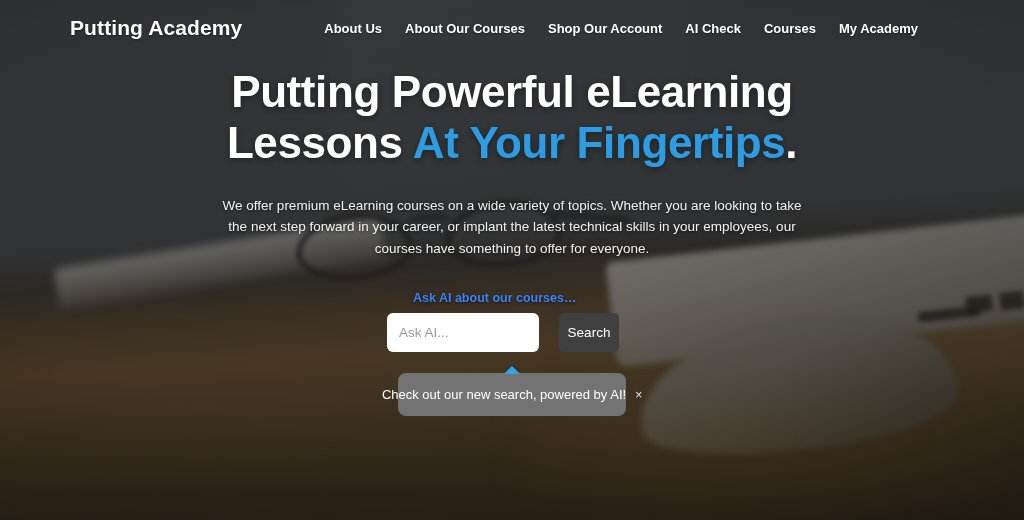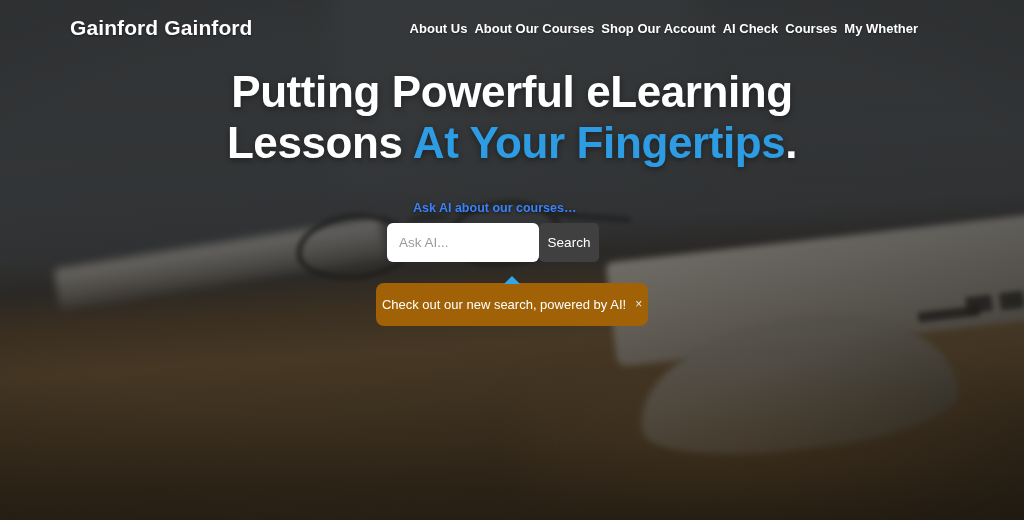--- a/index.html
+++ b/index.html
@@ -208,21 +208,21 @@
     font-weight: bold;
     color: #ffffff;
     letter-spacing: 0.1px;
     white-space: nowrap;
     text-shadow: 0 1px 2px rgba(0,0,0,0.45);
   }
   .nav-links {
     margin-left: auto;
     display: flex;
     align-items: flex-start;
-    gap: 7px;
+    gap: 23px;
     padding-right: 50px;
   }
   .nav-link {
     font-size: 13px;
     font-weight: bold;
     color: #ffffff;
     white-space: nowrap;
     text-decoration: none;
     text-shadow: 0 1px 2px rgba(0,0,0,0.4);
     cursor: pointer;
@@ -275,21 +275,21 @@
     font-weight: bold;
     color: #3b82f6;
     margin-bottom: 8px;
     text-shadow: 0 1px 3px rgba(0,0,0,0.6);
     white-space: nowrap;
     margin-left: 26px;
   }
   .search-row {
     display: flex;
     align-items: stretch;
-    gap: 0;
+    gap: 20px;
   }
   .search-input {
     width: 152px;
     height: 39px;
     border: none;
     border-radius: 6px;
     background: #ffffff;
     padding: 0 12px;
     font-family: "Liberation Sans", sans-serif;
     font-size: 13.5px;
@@ -306,24 +306,24 @@
     color: #ffffff;
     font-family: "Liberation Sans", sans-serif;
     font-size: 13.5px;
     cursor: pointer;
   }
 
   
   .notice {
     position: relative;
     margin-top: 21px;
-    width: 272px;
+    width: 228px;
     min-height: 43px;
     border-radius: 8px;
-    background: #a16207;
+    background: #737373;
     display: flex;
     align-items: center;
     justify-content: center;
     gap: 9px;
     padding: 0 14px;
   }
   .notice-arrow {
     position: absolute;
     top: -7px;
     left: 50%;
@@ -365,35 +365,36 @@
     <div class="bg-port p1"></div>
     <div class="bg-port p2"></div>
     <div class="bg-port p3"></div>
     <div class="bg-mouse-shadow"></div>
     <div class="bg-mouse"></div>
     <div class="bg-sheen"></div>
   </div>
   <div class="bg-overlay"></div>
 
   <div class="navbar">
-    <div class="brand">Gainford Gainford</div>
+    <div class="brand">Putting Academy</div>
     <div class="nav-links">
       <a class="nav-link">About Us</a>
       <a class="nav-link">About Our Courses</a>
       <a class="nav-link">Shop Our Account</a>
       <a class="nav-link">AI Check</a>
       <a class="nav-link">Courses</a>
-      <a class="nav-link">My Whether</a>
+      <a class="nav-link">My Academy</a>
     </div>
   </div>
 
   <div class="hero-content">
 
     <h1 class="headline"><span>Putting Powerful eLearning Lessons </span><span class="accent">At Your Fingertips</span><span>.</span></h1>
 
+    <p class="subcopy">We offer premium eLearning courses on a wide variety of topics. Whether you are looking to take the next step forward in your career, or implant the latest technical skills in your employees, our courses have something to offer for everyone.</p>
 
     <div class="search-block">
       <div class="search-label">Ask AI about our courses…</div>
       <div class="search-row">
         <input class="search-input" type="text" placeholder="Ask AI..." style="">
         <button class="search-btn">Search</button>
       </div>
     </div>
 
     <div class="notice">

